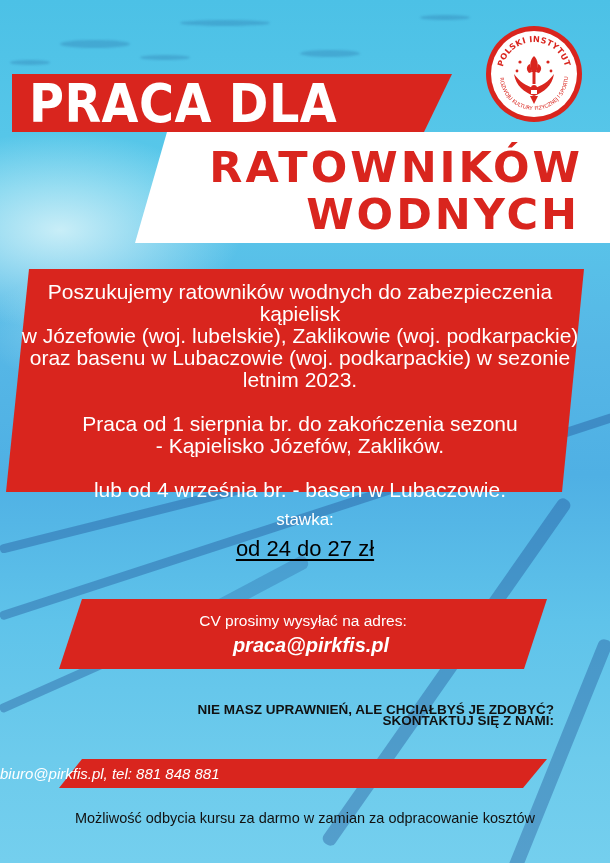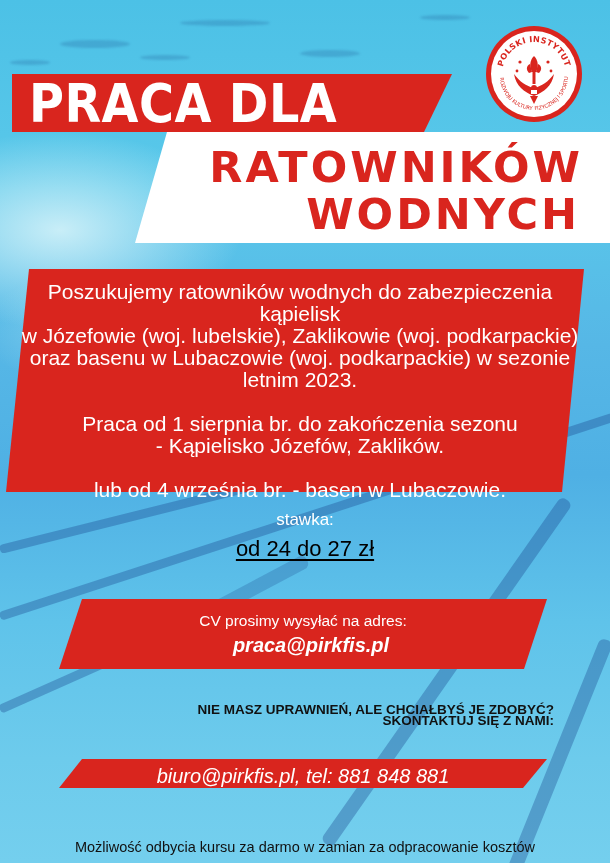--- a/index.html
+++ b/index.html
@@ -42,24 +42,24 @@
     clip-path: polygon(23px 0, 488px 0, 465px 70px, 0 70px); }
   .cv-label { position: absolute; left: 0; width: 606px; top: 612px; text-align: center; color: #fff; font-size: 15.5px; }
   .cv-email { position: absolute; left: 8px; width: 606px; top: 634px; text-align: center; color: #fff; font-size: 20px; font-weight: bold; font-style: italic; }
 
   .q-line { position: absolute; left: 0; width: 554px; text-align: right; color: #111; font-weight: bold; font-size: 13.5px; }
   .q1 { top: 702px; }
   .q2 { top: 713px; }
 
   .biuro-box { position: absolute; left: 59px; top: 759px; width: 488px; height: 29px; background: #d9251e;
     clip-path: polygon(23px 0, 488px 0, 464px 29px, 0 29px); }
-  .biuro-text { position: absolute; left: 0; width: 606px; top: 765px; text-align: center; color: #fff; font-size: 20px; font-style: italic; }
+  .biuro-text { position: absolute; left: 0; width: 606px; top: 765px; text-align: left; color: #fff; font-size: 15px; font-style: italic; }
 
   .footer-line { position: absolute; left: 0; width: 610px; text-align: center; color: #111; font-size: 14.5px; }
-  .f1 { top: 810px; margin-top: 29px; }
+  .f1 { top: 810px; }
   .f2 { top: 833px; }
 </style>
 </head>
 <body>
 
 <div class="poster">
 
   <div>
     <div class="ripple" style="left:60px;top:40px;width:70px;height:8px;"></div>
     <div class="ripple" style="left:180px;top:20px;width:90px;height:6px;"></div>

